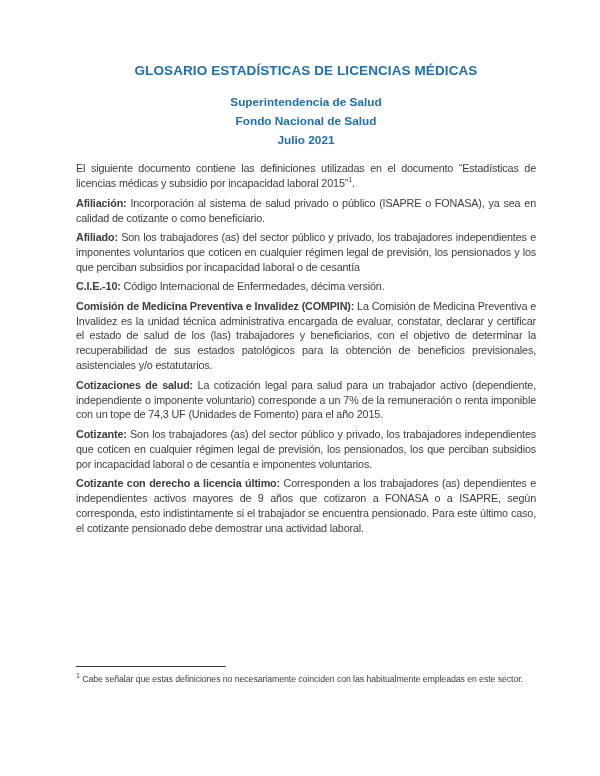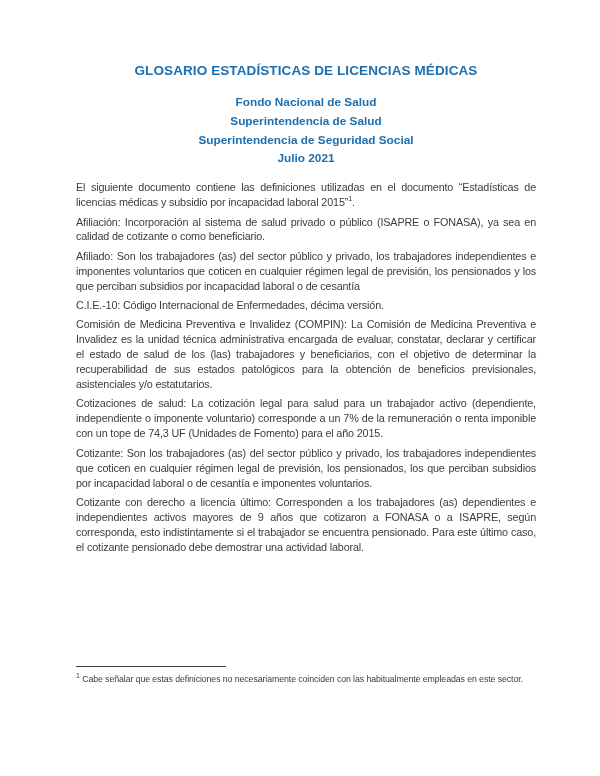--- a/index.html
+++ b/index.html
@@ -41,21 +41,21 @@
   }
   .para {
     margin: 0 0 4.5px 0;
     font-size: 10.8px;
     letter-spacing: -0.15px;
     line-height: 14.9px;
     text-align: justify;
     color: #3c3c3c;
   }
   .para b {
-    font-weight: normal;
+    font-weight: bold;
   }
   .para sup, .footnote sup {
     font-size: 7px;
     line-height: 0;
     vertical-align: super;
   }
   .footnote-block {
     position: absolute;
     left: 76px;
     top: 666px;
@@ -77,23 +77,22 @@
   }
 </style>
 </head>
 <body>
 
 <div class="page">
 
   <h1 class="doc-title">GLOSARIO ESTADÍSTICAS DE LICENCIAS MÉDICAS</h1>
 
   <div class="subtitles">
+    <div class="subtitle-line">Superintendencia de Salud</div>
     <div class="subtitle-line">Fondo Nacional de Salud</div>
-    <div class="subtitle-line">Superintendencia de Salud</div>
-    <div class="subtitle-line">Superintendencia de Seguridad Social</div>
     <div class="subtitle-line">Julio 2021</div>
   </div>
 
   <div class="doc-body">
 
     <p class="para"><b></b><span>El siguiente documento contiene las definiciones utilizadas en el documento “Estadísticas de licencias médicas y subsidio por incapacidad laboral 2015”</span><sup>1</sup><span>.</span></p>
 
     <p class="para"><b>Afiliación:</b><span> Incorporación al sistema de salud privado o público (ISAPRE o FONASA), ya sea en calidad de cotizante o como beneficiario.</span></p>
 
     <p class="para"><b>Afiliado:</b><span> Son los trabajadores (as) del sector público y privado, los trabajadores independientes e imponentes voluntarios que coticen en cualquier régimen legal de previsión, los pensionados y los que perciban subsidios por incapacidad laboral o de cesantía</span></p>

